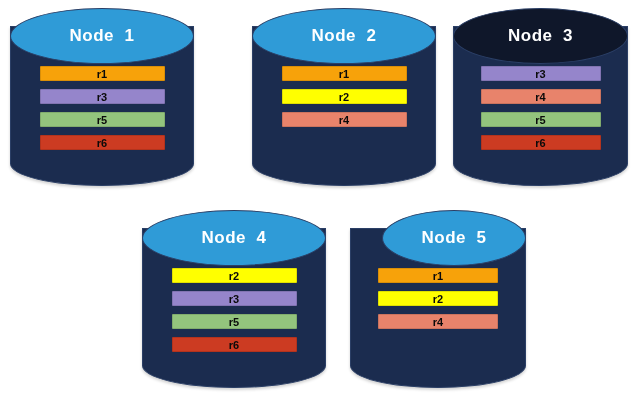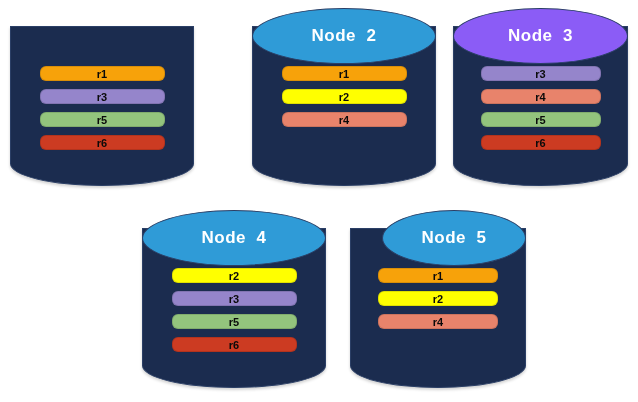--- a/index.html
+++ b/index.html
@@ -80,51 +80,54 @@
   }
 
   .replica {
     box-sizing: border-box;
     height: 15px;
     line-height: 15px;
     text-align: center;
     font-size: 11px;
     font-weight: bold;
     color: #0a0a0a;
-    border-radius: 6px;
+    border-radius: 1px;
     border: 1px solid rgba(0,0,0,0.12);
   }
 </style>
 </head>
 <body>
 
 <div id="canvas">
     <div class="node" style="left: 10px; top: 8px; width: 184px; height: 178px;">
       <div class="cyl-body" style="background: rgb(27, 44, 79);"></div>
+      <div class="cyl-top" style="background: rgb(47, 155, 215);">
+        <div class="node-label">Node  1</div>
+      </div>
       <div class="replica-stack">
         <div class="replica" style="background: rgb(247, 162, 10); width: 125px;">r1</div>
         <div class="replica" style="background: rgb(149, 133, 203); width: 125px;">r3</div>
         <div class="replica" style="background: rgb(147, 196, 125); width: 125px;">r5</div>
         <div class="replica" style="background: rgb(204, 59, 34); width: 125px;">r6</div>
       </div>
     </div>
     <div class="node" style="left: 232px; top: 8px; width: 184px; height: 178px; margin-left: 20px;">
       <div class="cyl-body" style="background: rgb(27, 44, 79);"></div>
       <div class="cyl-top" style="background: rgb(47, 155, 215);">
         <div class="node-label">Node  2</div>
       </div>
       <div class="replica-stack">
         <div class="replica" style="background: rgb(247, 162, 10); width: 125px;">r1</div>
         <div class="replica" style="background: rgb(255, 255, 0); width: 125px;">r2</div>
         <div class="replica" style="background: rgb(232, 131, 107); width: 125px;">r4</div>
       </div>
     </div>
     <div class="node" style="left: 453px; top: 8px; width: 175px; height: 178px;">
       <div class="cyl-body" style="background: rgb(27, 44, 79);"></div>
-      <div class="cyl-top" style="background: #8b5cf6;">
+      <div class="cyl-top" style="background: #0f172a;">
         <div class="node-label">Node  3</div>
       </div>
       <div class="replica-stack">
         <div class="replica" style="background: rgb(149, 133, 203); width: 120px;">r3</div>
         <div class="replica" style="background: rgb(232, 131, 107); width: 120px;">r4</div>
         <div class="replica" style="background: rgb(147, 196, 125); width: 120px;">r5</div>
         <div class="replica" style="background: rgb(204, 59, 34); width: 120px;">r6</div>
       </div>
     </div>
     <div class="node" style="left: 142px; top: 210px; width: 184px; height: 178px;">

